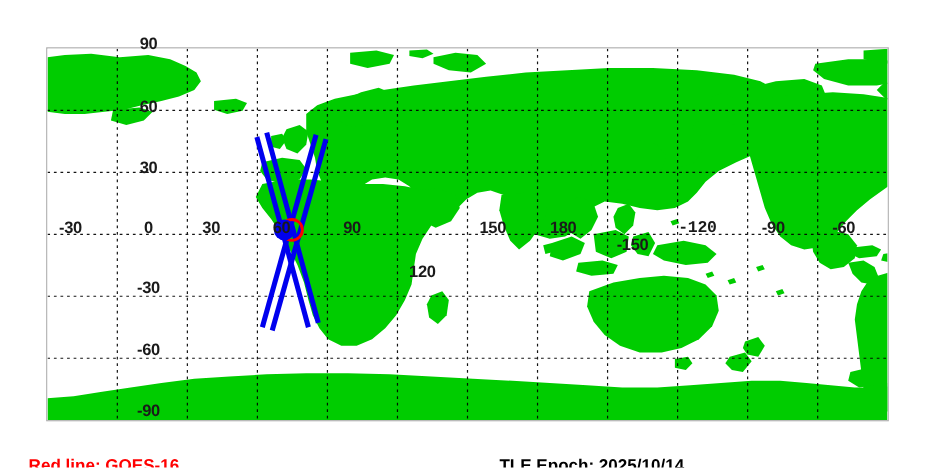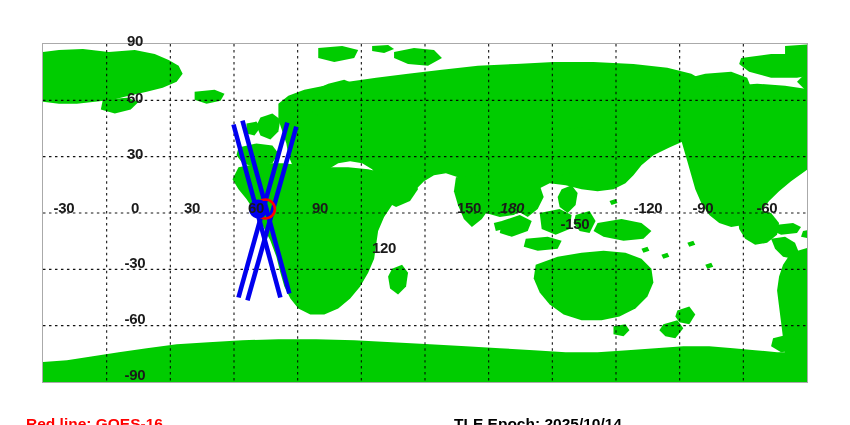--- a/index.html
+++ b/index.html
@@ -186,24 +186,24 @@
   <div class="axis-label lat-label" style="left:135px;top:262px;">-30</div>
   <div class="axis-label lat-label" style="left:135px;top:318px;">-60</div>
   <div class="axis-label lat-label" style="left:135px;top:374px;">-90</div>
 
   <div class="axis-label lon-label" style="left:64px;top:207px;">-30</div>
   <div class="axis-label lon-label" style="left:135px;top:207px;">0</div>
   <div class="axis-label lon-label" style="left:192px;top:207px;">30</div>
   <div class="axis-label lon-label" style="left:256px;top:207px;">60</div>
   <div class="axis-label lon-label" style="left:320px;top:207px;">90</div>
   <div class="axis-label lon-label" style="left:384px;top:207px;margin-top:40px;">120</div>
-  <div class="axis-label lon-label" style="left:448px;top:207px;margin-left:21px;">150</div>
-  <div class="axis-label lon-label" style="left:512px;top:207px;font-style:italic;">180</div>
+  <div class="axis-label lon-label" style="left:448px;top:207px;">150</div>
+  <div class="axis-label lon-label" style="left:512px;top:207px;">180</div>
   <div class="axis-label lon-label" style="left:575px;top:207px;margin-top:16px;">-150</div>
-  <div class="axis-label lon-label" style="left:648px;top:207px;">-120</div>
+  <div class="axis-label lon-label" style="left:634px;top:207px;font-family:Liberation Mono, monospace;">-120</div>
   <div class="axis-label lon-label" style="left:703px;top:207px;">-90</div>
   <div class="axis-label lon-label" style="left:767px;top:207px;">-60</div>
 
   <div id="legend">
     <div class="legend-item" id="legend-red" style="color:#FF0000;">Red line: GOES-16</div>
     <div class="legend-item" id="legend-epoch" style="color:#000000;">TLE Epoch: 2025/10/14</div>
   </div>
 
 </div>
 

